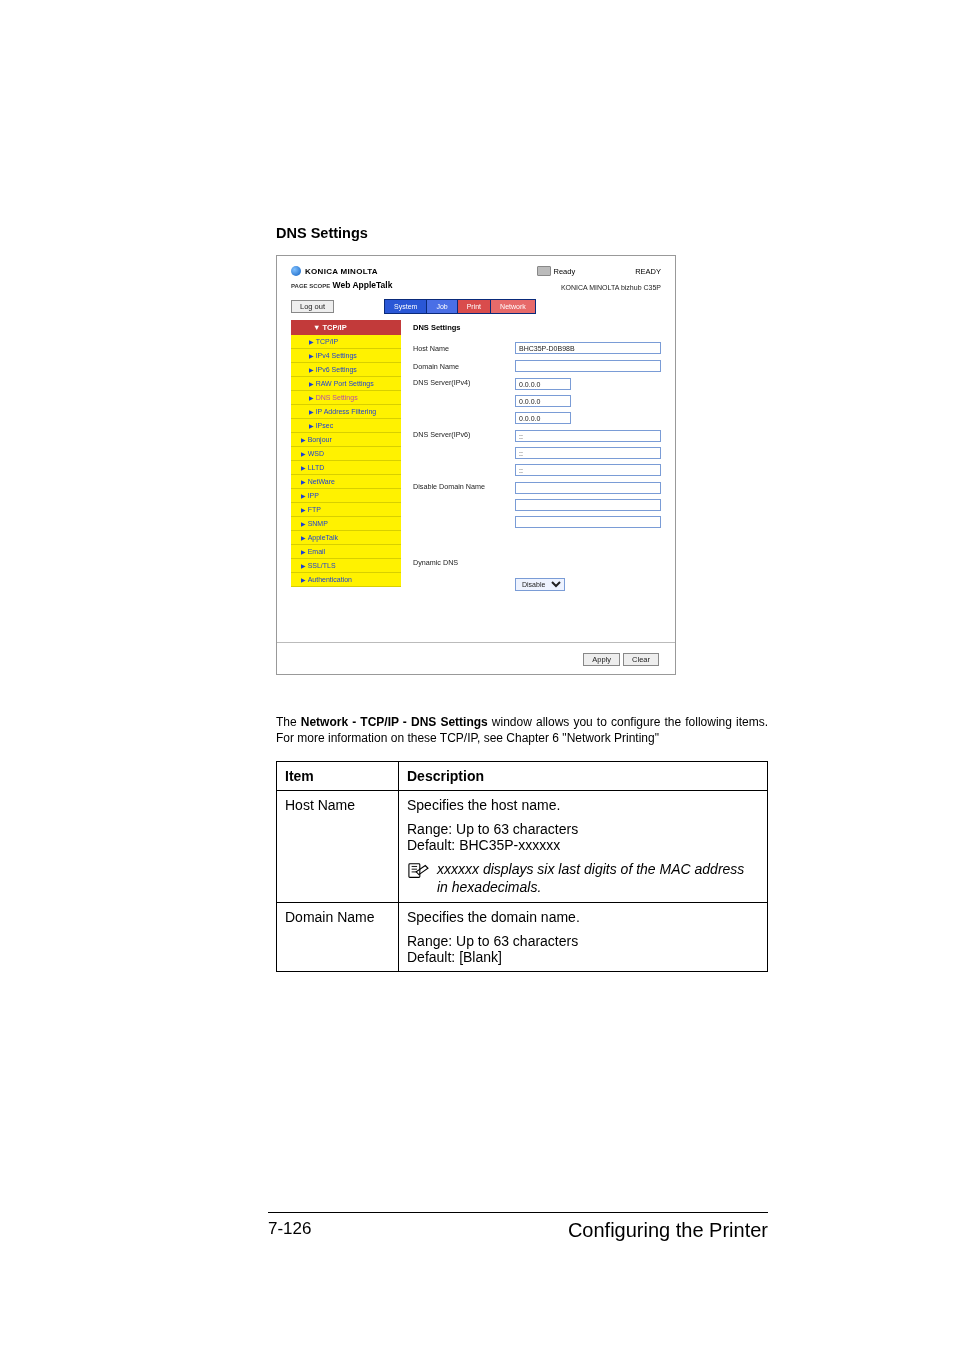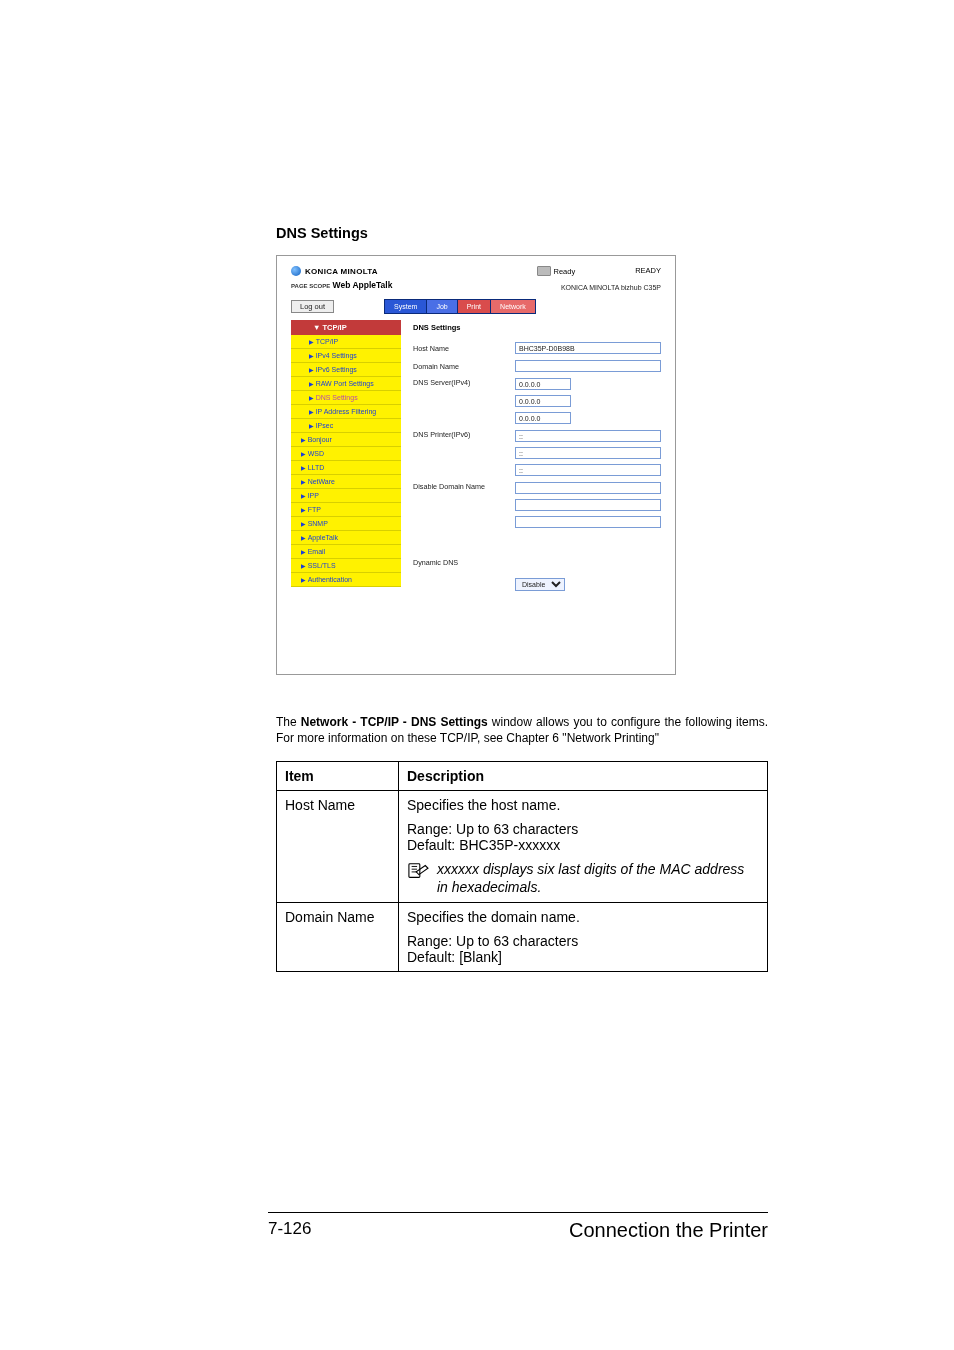--- a/index.html
+++ b/index.html
@@ -44,21 +44,21 @@
   }
   .brand-row1 { display: flex; align-items: center; gap: 4px; font-weight: bold; font-size: 8px; letter-spacing: .3px; }
   .globe-icon {
     width: 10px; height: 10px; border-radius: 50%;
     background: radial-gradient(circle at 35% 35%, #7fc0ff, #1060c0);
     display: inline-block;
   }
   .brand-row2 { font-size: 8.5px; }
   .brand-row2 .ps { font-weight: bold; color: #333; font-size: 6px; }
   .status-block { display: flex; flex-direction: column; gap: 8px; align-items: flex-start; }
-  .ready-row { display: flex; gap: 60px; }
+  .ready-row { display: flex; gap: 60px; align-items: center; }
   .ready-left { display: flex; align-items: center; gap: 2px; }
   .printer-icon {
     width: 14px; height: 10px; background: #bbb; border: 1px solid #888;
     border-radius: 1px; position: relative;
   }
   .model-txt { font-size: 7px; color: #222; }
 
   .tab-row {
     display: flex;
     align-items: center;
@@ -246,21 +246,21 @@
         <div class="frow" style="align-items:flex-start;">
           <div class="flabel">DNS Server(IPv4)</div>
           <div class="stack-inputs">
             <input class="finput w-med" value="0.0.0.0" style="">
             <input class="finput w-med" value="0.0.0.0" style="">
             <input class="finput w-med" value="0.0.0.0" style="">
           </div>
         </div>
 
         <div class="frow" style="align-items:flex-start;">
-          <div class="flabel">DNS Printer(IPv6)</div>
+          <div class="flabel">DNS Server(IPv6)</div>
           <div class="stack-inputs">
             <input class="finput w-long" value="::" style="">
             <input class="finput w-long" value="::" style="">
             <input class="finput w-long" value="::" style="">
           </div>
         </div>
 
         <div class="frow" style="align-items:flex-start;">
           <div class="flabel">Disable Domain Name</div>
           <div class="stack-inputs">
@@ -272,20 +272,24 @@
 
         <div class="frow">
           <div class="flabel">Dynamic DNS</div>
           <select class="fselect">
             <option>Disable</option>
           </select>
         </div>
       </div>
     </div>
 
+    <div class="shot-footer">
+      <button class="wbtn">Apply</button>
+      <button class="wbtn">Clear</button>
+    </div>
   </div>
 
   <p class="body-text">
     <span>The </span><b>Network - TCP/IP - DNS Settings</b><span> window allows you to configure the following items. For more information on these TCP/IP, see Chapter 6 "Network Printing"</span>
   </p>
 
   <table class="desc-table">
     <thead>
       <tr>
         <th style="width:122px;">Item</th>
@@ -324,14 +328,14 @@
             <div>Default:  [Blank]</div>
           </div>
         </td>
       </tr>
     </tbody>
   </table>
 </div>
 
 <div class="page-footer">
   <span class="page-num">7-126</span>
-  <span class="page-label">Connection the Printer</span>
+  <span class="page-label">Configuring the Printer</span>
 </div>
 
 </body></html>

